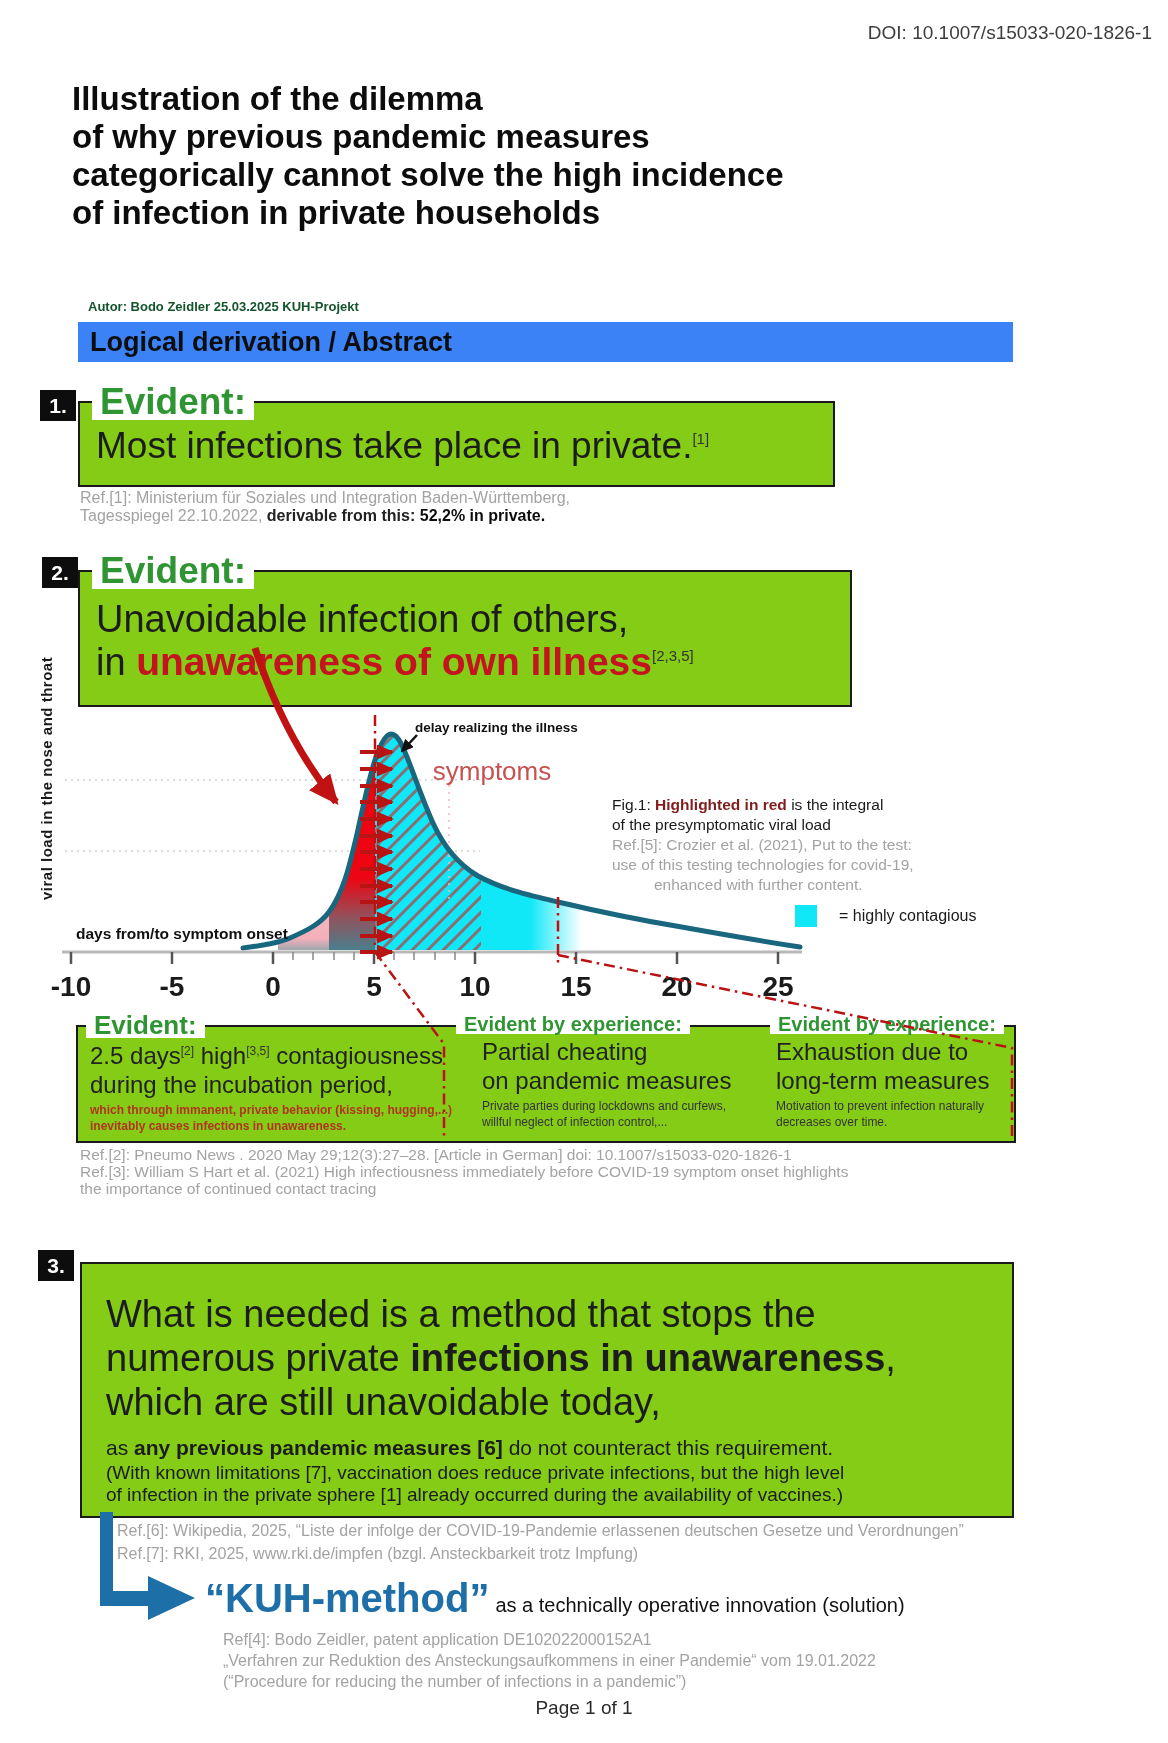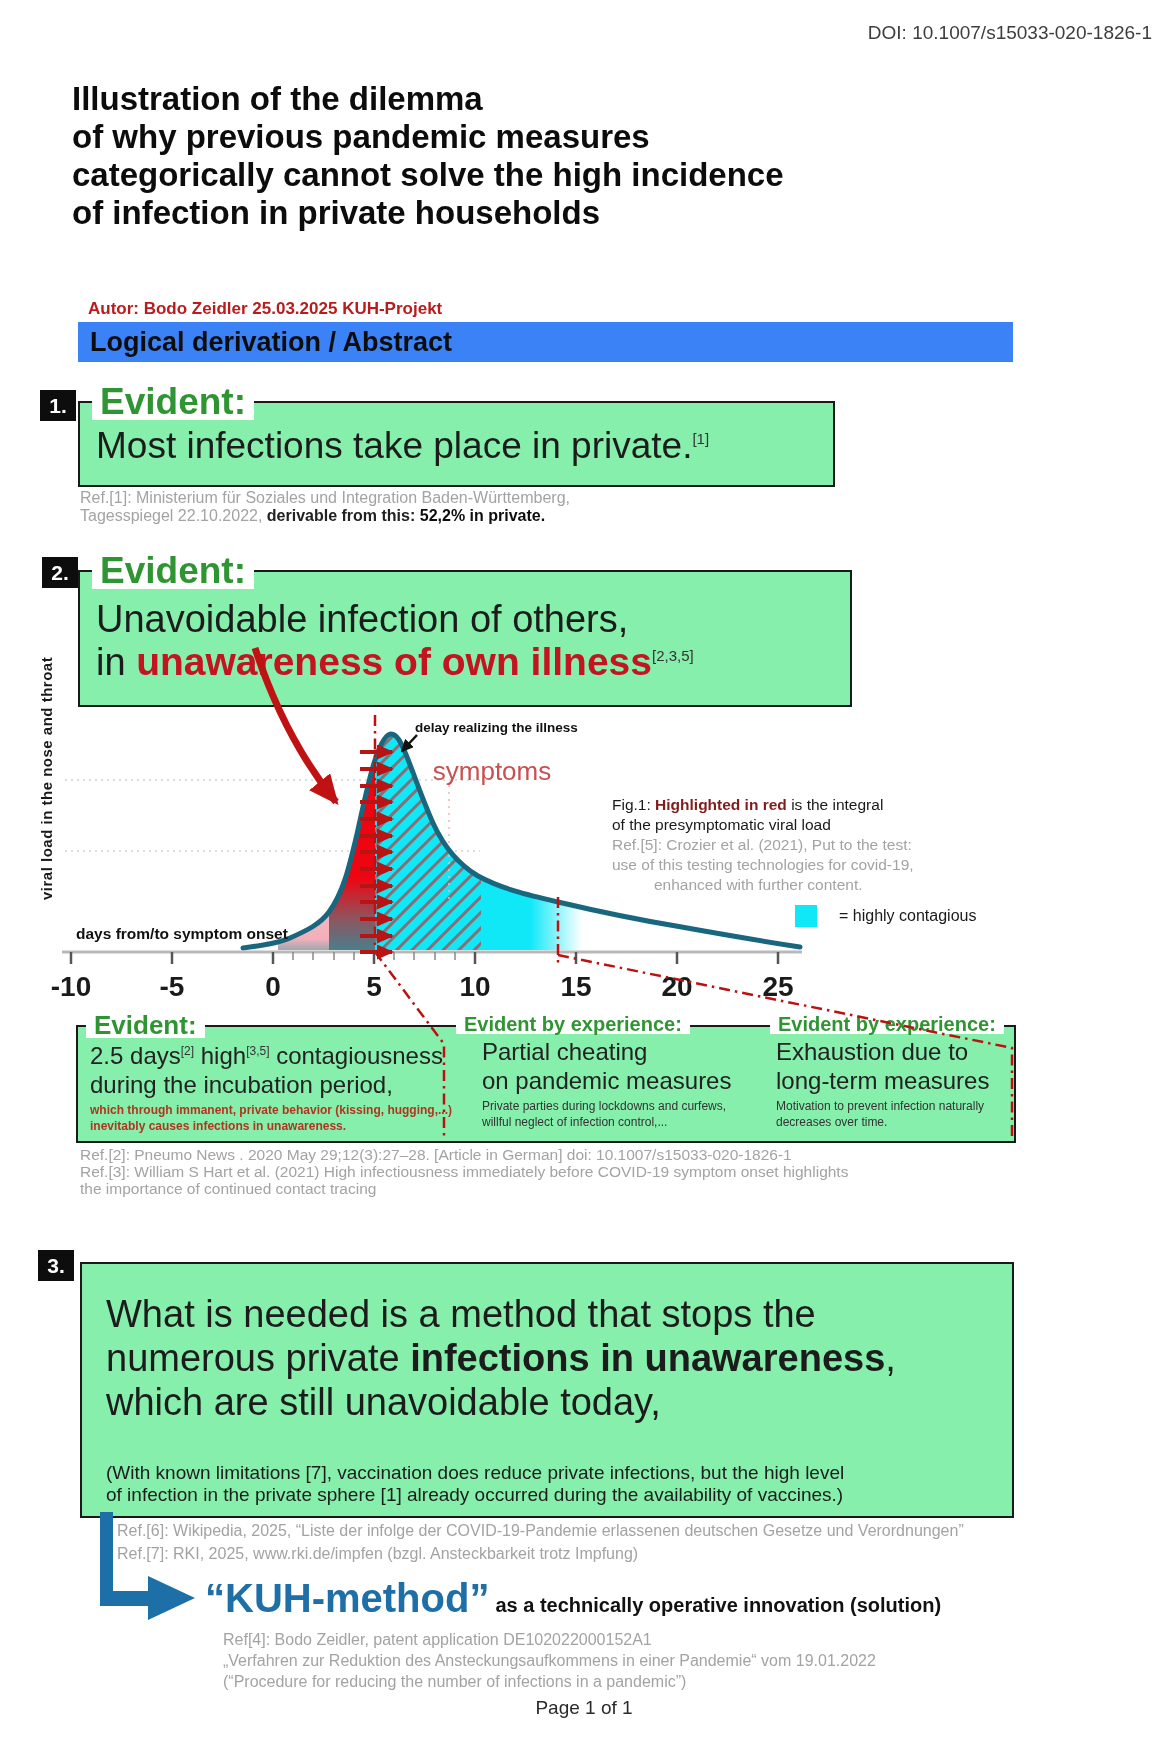--- a/index.html
+++ b/index.html
@@ -1,21 +1,21 @@
 <!DOCTYPE html>
 <html><head>
 <meta charset="utf-8">
 <style>
   html,body{margin:0;padding:0;background:#fff}
   #page{position:relative;width:1168px;height:1743px;background:#fff;
         font-family:"Liberation Sans",sans-serif;color:#111;overflow:hidden}
   .abs{position:absolute}
   .badge{width:36px;height:31px;background:#0d0d0d;color:#fff;font-weight:bold;
          font-size:21px;display:flex;align-items:center;justify-content:center}
-  .framebox{border:2.5px solid #1a1a1a;background:#86efac}
+  .framebox{border:2.5px solid #1a1a1a;background:#84cc16}
   .boxlabel{position:absolute;background:#fff;padding:0 8px;font-weight:bold;line-height:1}
   .green{color:#2f9533}
   .blue{color:#266a9b}
   .grayt{color:#a3a3a3}
   .darkred{color:#b23420}
   .sup{font-size:15px;vertical-align:14px;color:#333;font-weight:normal}
   .sm-sup{font-size:12px;vertical-align:9px;color:#333;font-weight:normal}
   .nowrap{white-space:nowrap}
   svg{display:block}
 </style>
@@ -26,21 +26,21 @@
 
   <div class="abs" style="top:22px;right:16px;font-size:19px;color:#3d3d3d">DOI: 10.1007/s15033-020-1826-1</div>
 
   <div class="abs" style="left:72px;top:80px;font-size:33px;font-weight:bold;line-height:38px;color:#0c0c0c">
     <div>Illustration of the dilemma</div>
     <div>of why previous pandemic measures</div>
     <div>categorically cannot solve the high incidence</div>
     <div>of infection in private households</div>
   </div>
 
-  <div class="abs" style="left:88px;top:299px;font-size:17px;font-weight:bold;color:#b91c1c">Autor: Bodo Zeidler 25.03.2025 KUH-Projekt</div>
+  <div class="abs" style="left:88px;top:299px;font-size:13px;font-weight:bold;color:#14532d">Autor: Bodo Zeidler 25.03.2025 KUH-Projekt</div>
 
   <div class="abs" style="left:78px;top:322px;width:935px;height:40px;background:#3b82f6">
     <div style="padding-left:12px;font-size:27px;font-weight:bold;line-height:40px;color:#0d0d0d">Logical derivation / Abstract</div>
   </div>
 
   <div class="abs badge" style="left:40px;top:390px">1.</div>
   <div class="abs framebox" style="left:78px;top:401px;width:753px;height:82px">
     <div class="boxlabel green" style="left:12px;top:-20px;font-size:37px">Evident:</div>
     <div class="abs nowrap" style="left:16px;top:22px;font-size:37px;color:#1c1c1c">
       <span>Most infections take place in private.</span><span class="sup">[1]</span>
@@ -223,39 +223,42 @@
     <div>the importance of continued contact tracing</div>
   </div>
 
   <div class="abs badge" style="left:38px;top:1250px">3.</div>
   <div class="abs framebox" style="left:80px;top:1262px;width:930px;height:252px">
     <div class="abs" style="left:24px;top:28px;font-size:38px;line-height:44px;color:#1c1c1c">
       <div class="nowrap">What is needed is a method that stops the</div>
       <div class="nowrap"><span>numerous private </span><span style="font-weight:800">infections in unawareness</span><span>,</span></div>
       <div class="nowrap">which are still unavoidable today,</div>
     </div>
+    <div class="abs nowrap" style="left:24px;top:172px;font-size:21px;color:#1c1c1c">
+      <span>as </span><span style="font-weight:bold">any previous pandemic measures [6]</span><span> do not counteract this requirement.</span>
+    </div>
     <div class="abs" style="left:24px;top:198px;font-size:19px;line-height:22px;color:#1c1c1c">
       <div class="nowrap">(With known limitations [7], vaccination does reduce private infections, but the high level</div>
       <div class="nowrap">of infection in the private sphere [1] already occurred during the availability of vaccines.)</div>
     </div>
   </div>
 
   <div class="abs grayt" style="left:117px;top:1519px;font-size:16px;line-height:23px">
     <div>Ref.[6]: Wikipedia, 2025, “Liste der infolge der COVID-19-Pandemie erlassenen deutschen Gesetze und Verordnungen”</div>
     <div>Ref.[7]: RKI, 2025, www.rki.de/impfen (bzgl. Ansteckbarkeit trotz Impfung)</div>
   </div>
 
   <svg class="abs" style="left:95px;top:1512px" width="120" height="115" viewBox="0 0 120 115">
     <rect x="5" y="0" width="13" height="92" fill="#1d6fa8"></rect>
     <rect x="5" y="79" width="48" height="15" fill="#1d6fa8"></rect>
     <polygon points="53,64 53,108 100,86" fill="#1d6fa8"></polygon>
   </svg>
 
   <div class="abs nowrap" style="left:205px;top:1576px">
-    <span style="font-size:40px;font-weight:bold;color:#1e6fa8">“KUH-method”</span><span style="font-size:20px;font-weight:bold;color:#111;margin-left:6px">as a technically operative innovation (solution)</span>
+    <span style="font-size:40px;font-weight:bold;color:#1e6fa8">“KUH-method”</span><span style="font-size:20px;font-weight:normal;color:#111;margin-left:6px">as a technically operative innovation (solution)</span>
   </div>
 
   <div class="abs grayt" style="left:223px;top:1629px;font-size:16px;line-height:21px">
     <div>Ref[4]: Bodo Zeidler, patent application DE102022000152A1</div>
     <div>„Verfahren zur Reduktion des Ansteckungsaufkommens in einer Pandemie“ vom 19.01.2022</div>
     <div>(“Procedure for reducing the number of infections in a pandemic”)</div>
   </div>
 
   <div class="abs" style="left:0;top:1697px;width:1168px;text-align:center;font-size:19px;color:#2a2a2a">Page 1 of 1</div>
 

